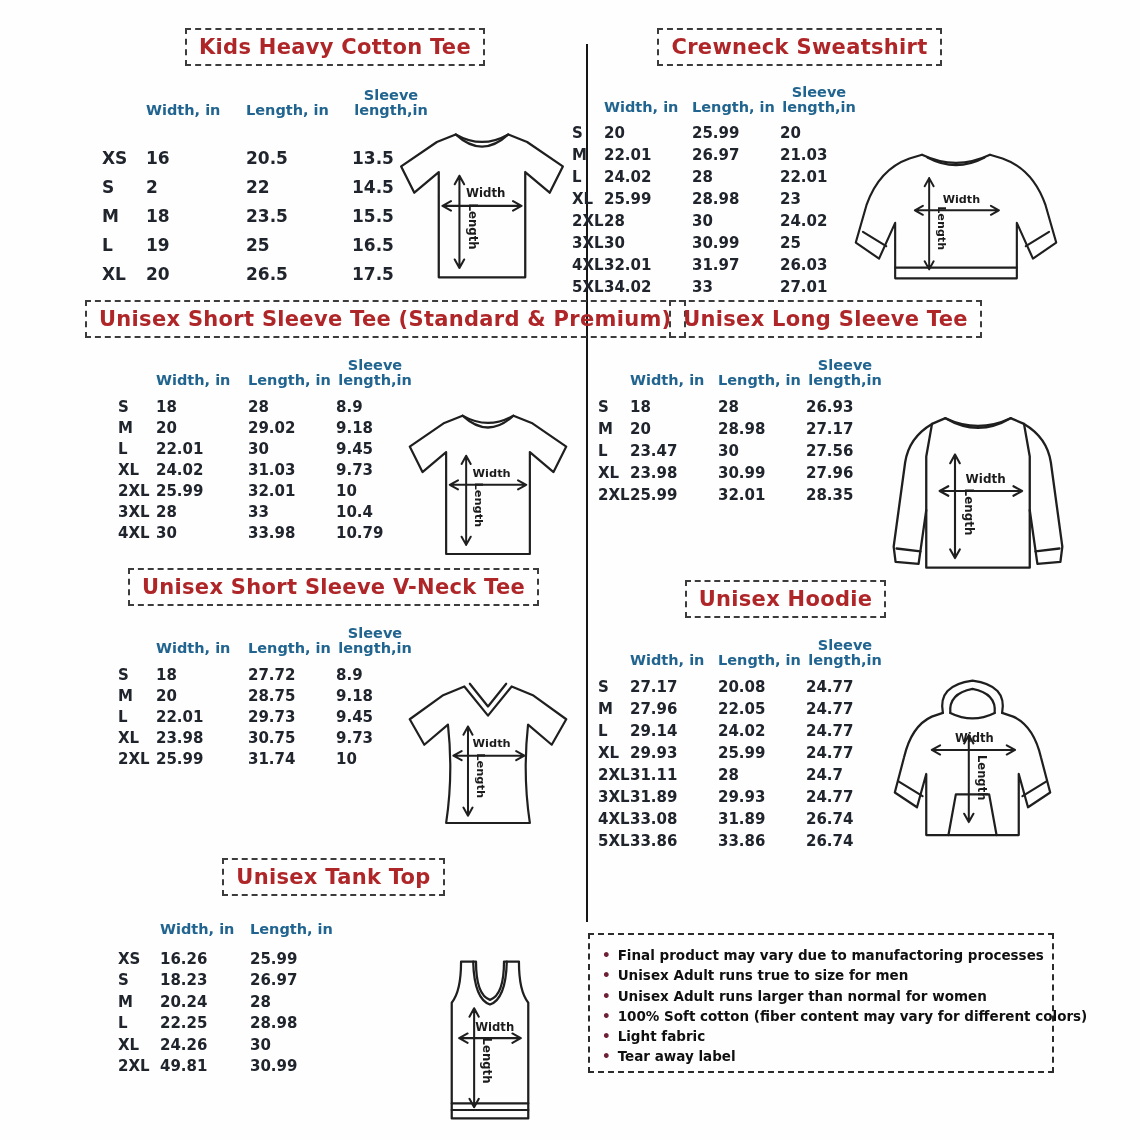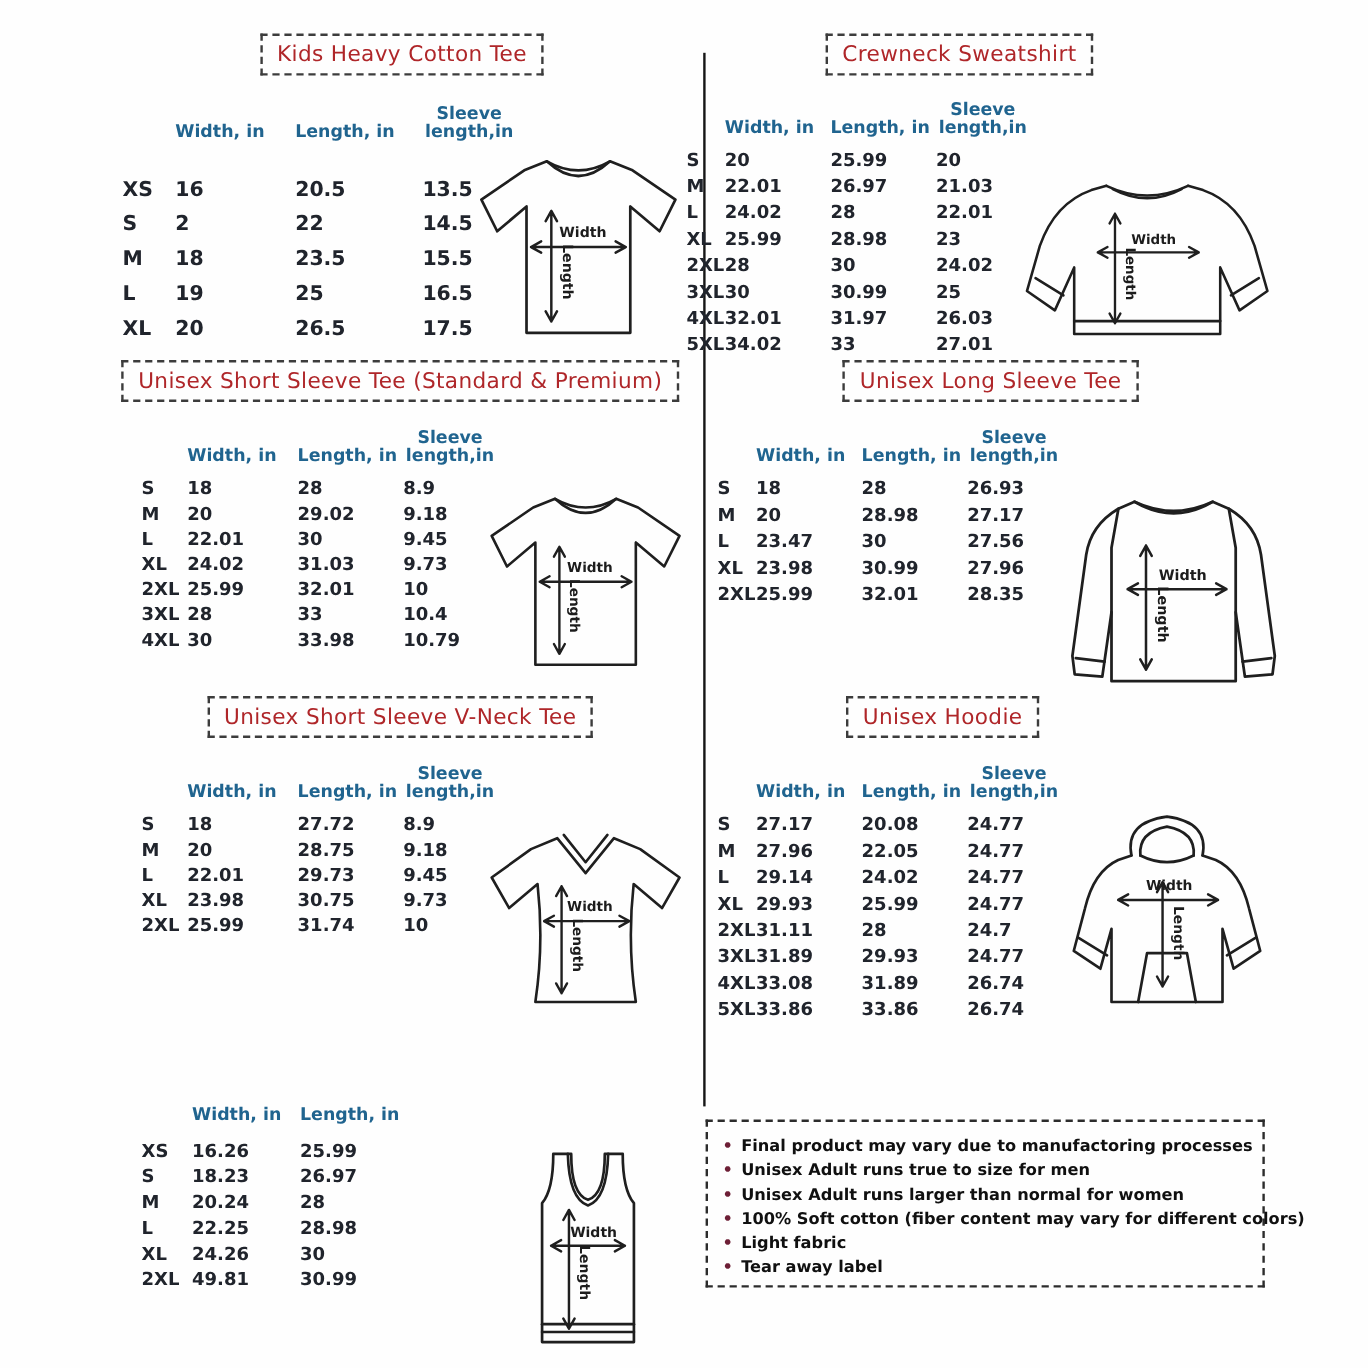--- a/index.html
+++ b/index.html
@@ -2,21 +2,21 @@
 <html><head>
 <meta charset="utf-8">
 <style>
   html,body{margin:0;padding:0;background:#ffffff;}
   #page{position:relative;width:1140px;height:1140px;background:#fefefe;overflow:hidden;
         font-family:"DejaVu Sans",sans-serif;color:#20242c;}
   #divider{position:absolute;left:586px;top:44px;width:2px;height:878px;background:#161616;}
   .sec{position:absolute;}
   .title-box{position:relative;display:table;margin:0 auto;border:2px dashed #3c3c3c;
              padding:5px 12px;white-space:nowrap;}
-  .title-text{color:#af2629;font-weight:normal;font-size:18px;letter-spacing:.3px;}
+  .title-text{color:#af2629;font-weight:bold;font-size:21px;letter-spacing:.3px;}
   .tbl{position:absolute;}
   .row{display:grid;grid-template-columns:var(--cols);align-items:center;
        height:var(--lh);font-size:var(--fs);font-weight:bold;white-space:nowrap;}
   .hdr{height:36px;margin-bottom:8px;align-items:end;}
   .hdr span{color:#20648f;font-size:14.5px;line-height:15px;font-weight:bold;}
   .hdr .sleeve-h{text-align:center;white-space:normal;width:78px;}
   .garment{position:absolute;}
   .garment path{stroke:#1f1f1f;stroke-width:2.4;fill:none;stroke-linecap:round;stroke-linejoin:round;}
   .garment path.arrow{stroke-width:2.2;}
   .garment text{font-family:"DejaVu Sans",sans-serif;font-size:12.5px;font-weight:bold;fill:#1c1c1c;}
@@ -393,20 +393,23 @@
           <path d="M74,178 L82,134 L118,134 L126,178"></path>
           <path d="M20,120 L46,136"></path>
           <path d="M180,120 L154,136"></path>
           <path d="M65,81 L56,86 L65,91 M56,86 L146,86 M137,81 L146,86 L137,91" class="arrow"></path>
           <path d="M91,79 L96,70 L101,79 M96,70 L96,164 M91,155 L96,164 L101,155" class="arrow"></path>
           <text x="102" y="77" text-anchor="middle">Width</text>
           <text x="106" y="116" text-anchor="middle" transform="rotate(90 106 116)">Length</text>
         </svg>
       </div>
       <div class="sec" id="sec-tank">
+        <div class="title-box">
+          <span class="title-text">Unisex Tank Top</span>
+        </div>
         <div class="tbl">
           <div class="row hdr">
             <span></span>
             <span>Width, in</span>
             <span>Length, in</span>
           </div>
           <div class="row">
             <span>XS</span>
             <span>16.26</span>
             <span>25.99</span>
@@ -492,21 +495,21 @@
 
   #sec-standard{left:85px;top:300px;width:497px;--cols:38px 92px 88px 84px;--lh:21px;--fs:15px;}
   #sec-standard .tbl{left:33px;top:52px;}
   #sec-standard .garment{left:312px;top:92px;width:182px;height:182px;}
 
   #sec-longsleeve{left:595px;top:300px;width:545px;--cols:32px 88px 88px 80px;--lh:22px;--fs:15px;}
   #sec-longsleeve .title-box{transform:translateX(-42px);text-align:right;}
   #sec-longsleeve .tbl{left:3px;top:52px;}
   #sec-longsleeve .garment{left:268px;top:95px;width:230px;height:192px;}
 
-  #sec-vneck{left:85px;top:580px;width:497px;--cols:38px 92px 88px 84px;--lh:21px;--fs:15px;}
+  #sec-vneck{left:85px;top:568px;width:497px;--cols:38px 92px 88px 84px;--lh:21px;--fs:15px;}
   #sec-vneck .tbl{left:33px;top:52px;}
   #sec-vneck .garment{left:312px;top:88px;width:182px;height:192px;}
 
   #sec-hoodie{left:595px;top:580px;width:545px;--cols:32px 88px 88px 80px;--lh:22px;--fs:15px;}
   #sec-hoodie .title-box{transform:translateX(-82px);}
   #sec-hoodie .tbl{left:3px;top:52px;}
   #sec-hoodie .garment{left:285px;top:85px;width:185px;height:205px;}
 
   #sec-tank{left:85px;top:858px;width:497px;--cols:42px 90px 88px;--lh:21.5px;--fs:15px;}
   #sec-tank .tbl{left:33px;top:55px;}

